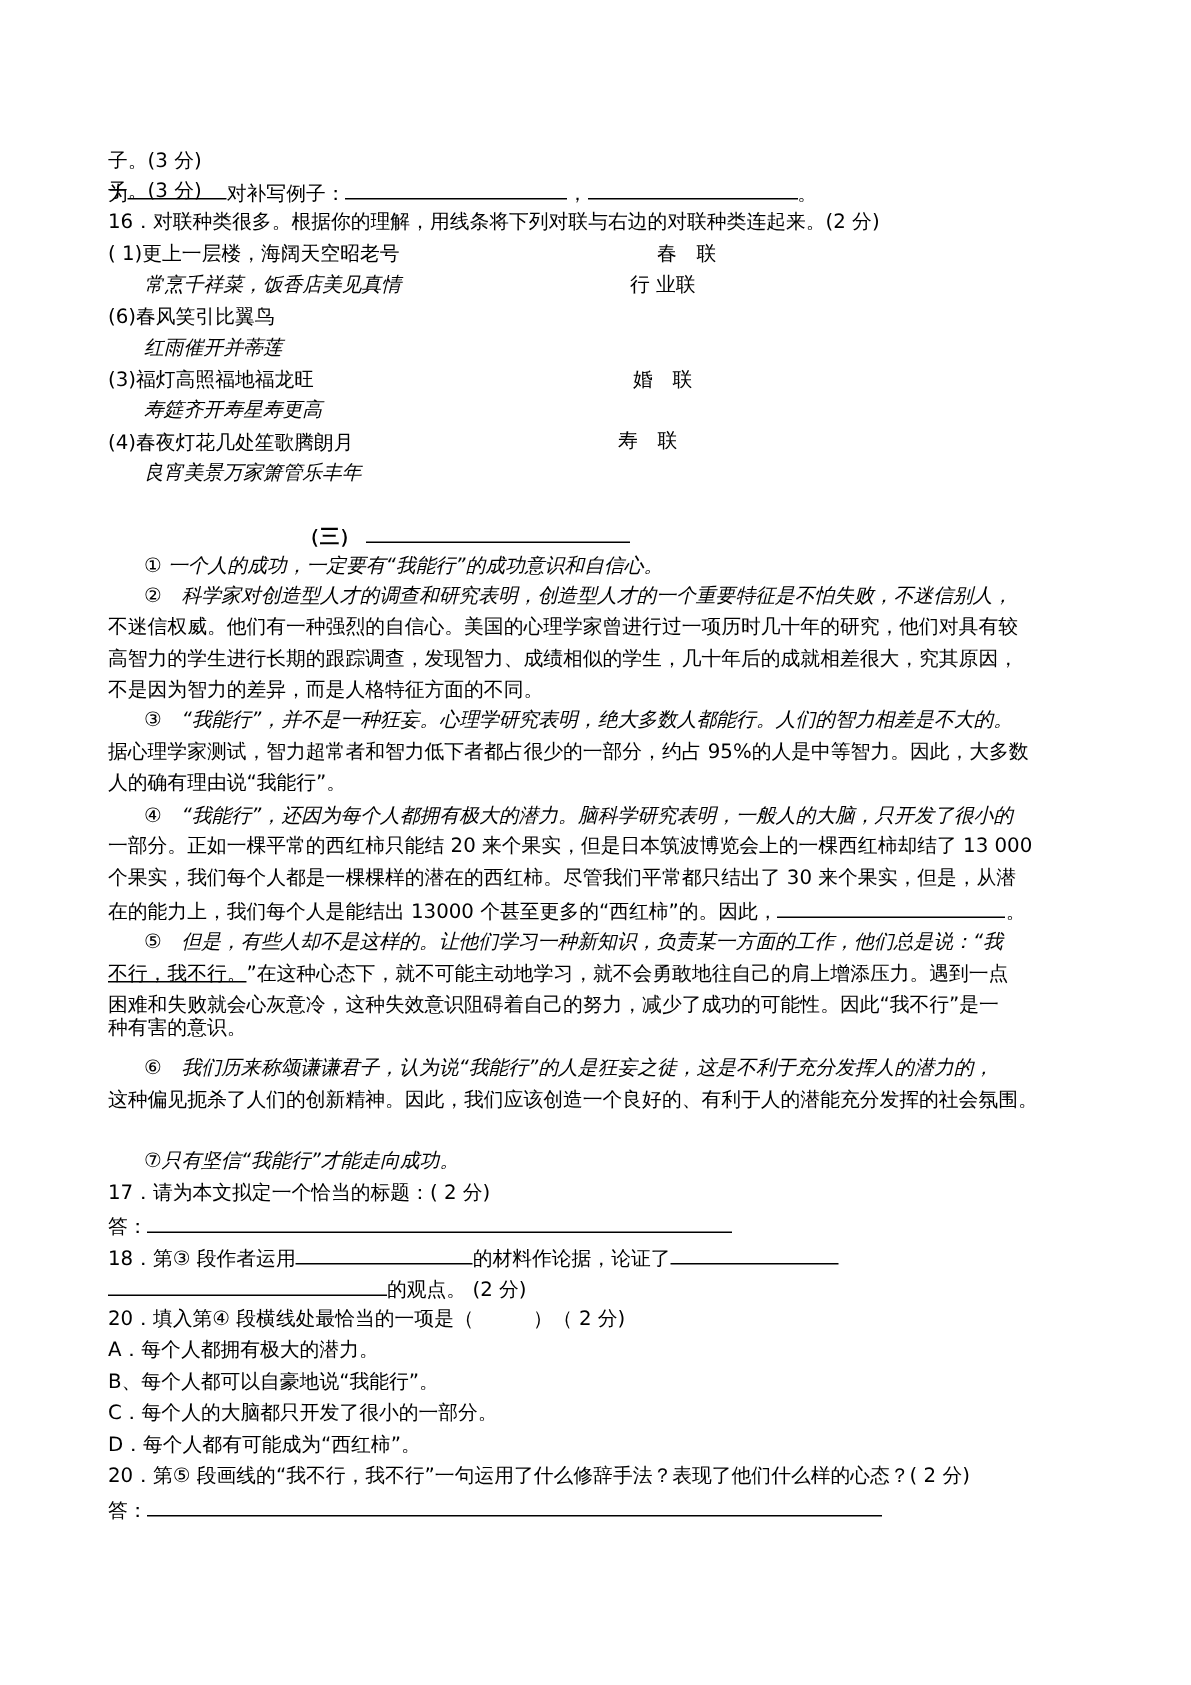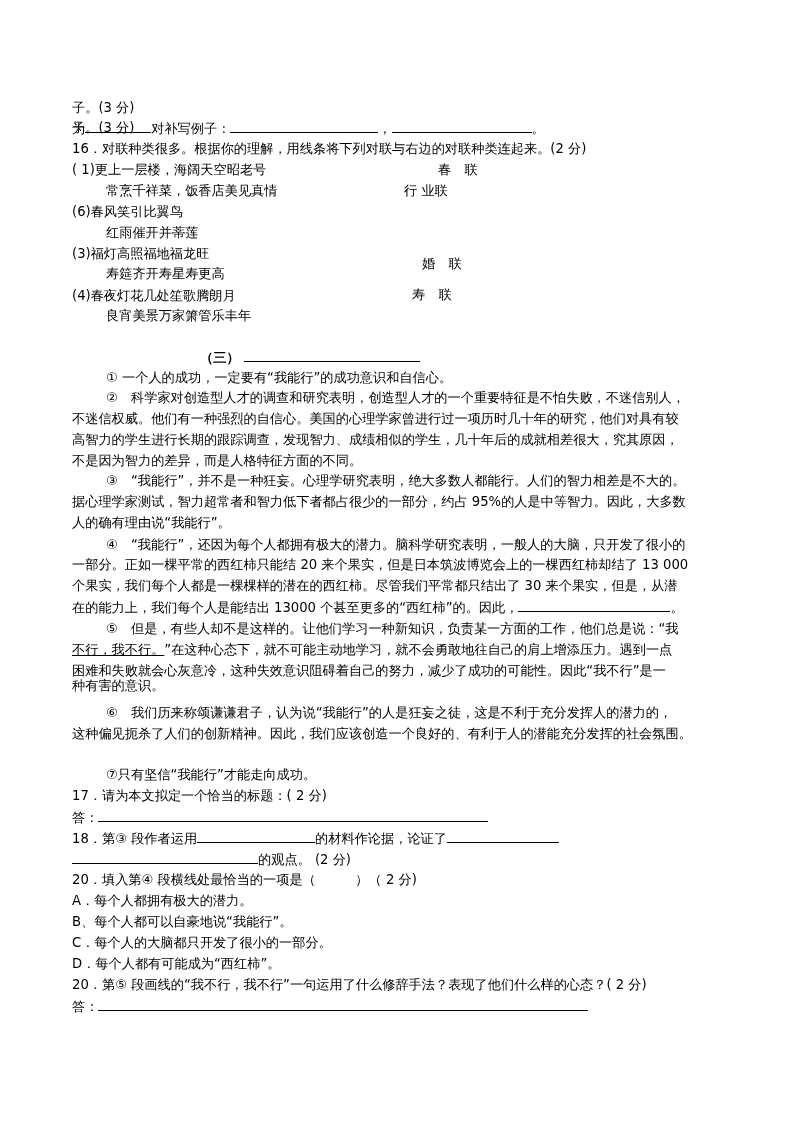--- a/index.html
+++ b/index.html
@@ -1,19 +1,19 @@
 <!DOCTYPE html>
 <html><head>
 <meta charset="utf-8">
 <style>
   html, body { margin: 0; padding: 0; background: #ffffff; }
   body { width: 794px; height: 1123px; position: relative; overflow: hidden;
          font-family: "DejaVu Sans", "Liberation Sans", sans-serif; color: #000; }
   .line { position: absolute; left: 72px; font-size: 13.2px; line-height: 20px; white-space: nowrap; }
-  .ind { left: 106px; }
+  .ind { left: 96px; font-style: italic; }
   .blank { display: inline-block; border-bottom: 1px solid #000; height: 14px; vertical-align: baseline; }
   .u { text-decoration: underline; }
   .rc { position: absolute; font-size: 13.2px; line-height: 20px; white-space: nowrap; }
   .sec-title { position: absolute; left: 200px; font-size: 13.2px; line-height: 20px; font-weight: bold; }
 </style>
 </head>
 <body>
 
 <div class="line" style="top:118px">子。(3 分)</div>
 
@@ -29,22 +29,22 @@
 <div class="line" style="top:160px">( 1)更上一层楼，海阔天空昭老号</div>
 <div class="line ind" style="top:181px">常烹千祥菜，饭香店美见真情</div>
 <div class="line" style="top:202px">(6)春风笑引比翼鸟</div>
 <div class="line ind" style="top:223px">红雨催开并蒂莲</div>
 <div class="line" style="top:244px">(3)福灯高照福地福龙旺</div>
 <div class="line ind" style="top:264px">寿筵齐开寿星寿更高</div>
 <div class="line" style="top:286px">(4)春夜灯花几处笙歌腾朗月</div>
 <div class="line ind" style="top:306px">良宵美景万家箫管乐丰年</div>
 
 <div class="rc" style="left:438px; top:160px">春　联</div>
-<div class="rc" style="left:404px; top:181px">行 业联</div>
-<div class="rc" style="left:422px; top:254px">婚　联</div>
+<div class="rc" style="left:420px; top:181px">行 业联</div>
+<div class="rc" style="left:422px; top:244px">婚　联</div>
 <div class="rc" style="left:412px; top:285px">寿　联</div>
 
 <div class="sec-title" style="top:347px">
   <span>（三）</span>
   <span class="blank" style="width:176px"></span>
 </div>
 <div class="line ind" style="top:368px">① 一个人的成功，一定要有“我能行”的成功意识和自信心。</div>
 
 <div class="line ind" style="top:388px">②　科学家对创造型人才的调查和研究表明，创造型人才的一个重要特征是不怕失败，不迷信别人，</div>
 <div class="line" style="top:409px">不迷信权威。他们有一种强烈的自信心。美国的心理学家曾进行过一项历时几十年的研究，他们对具有较</div>

